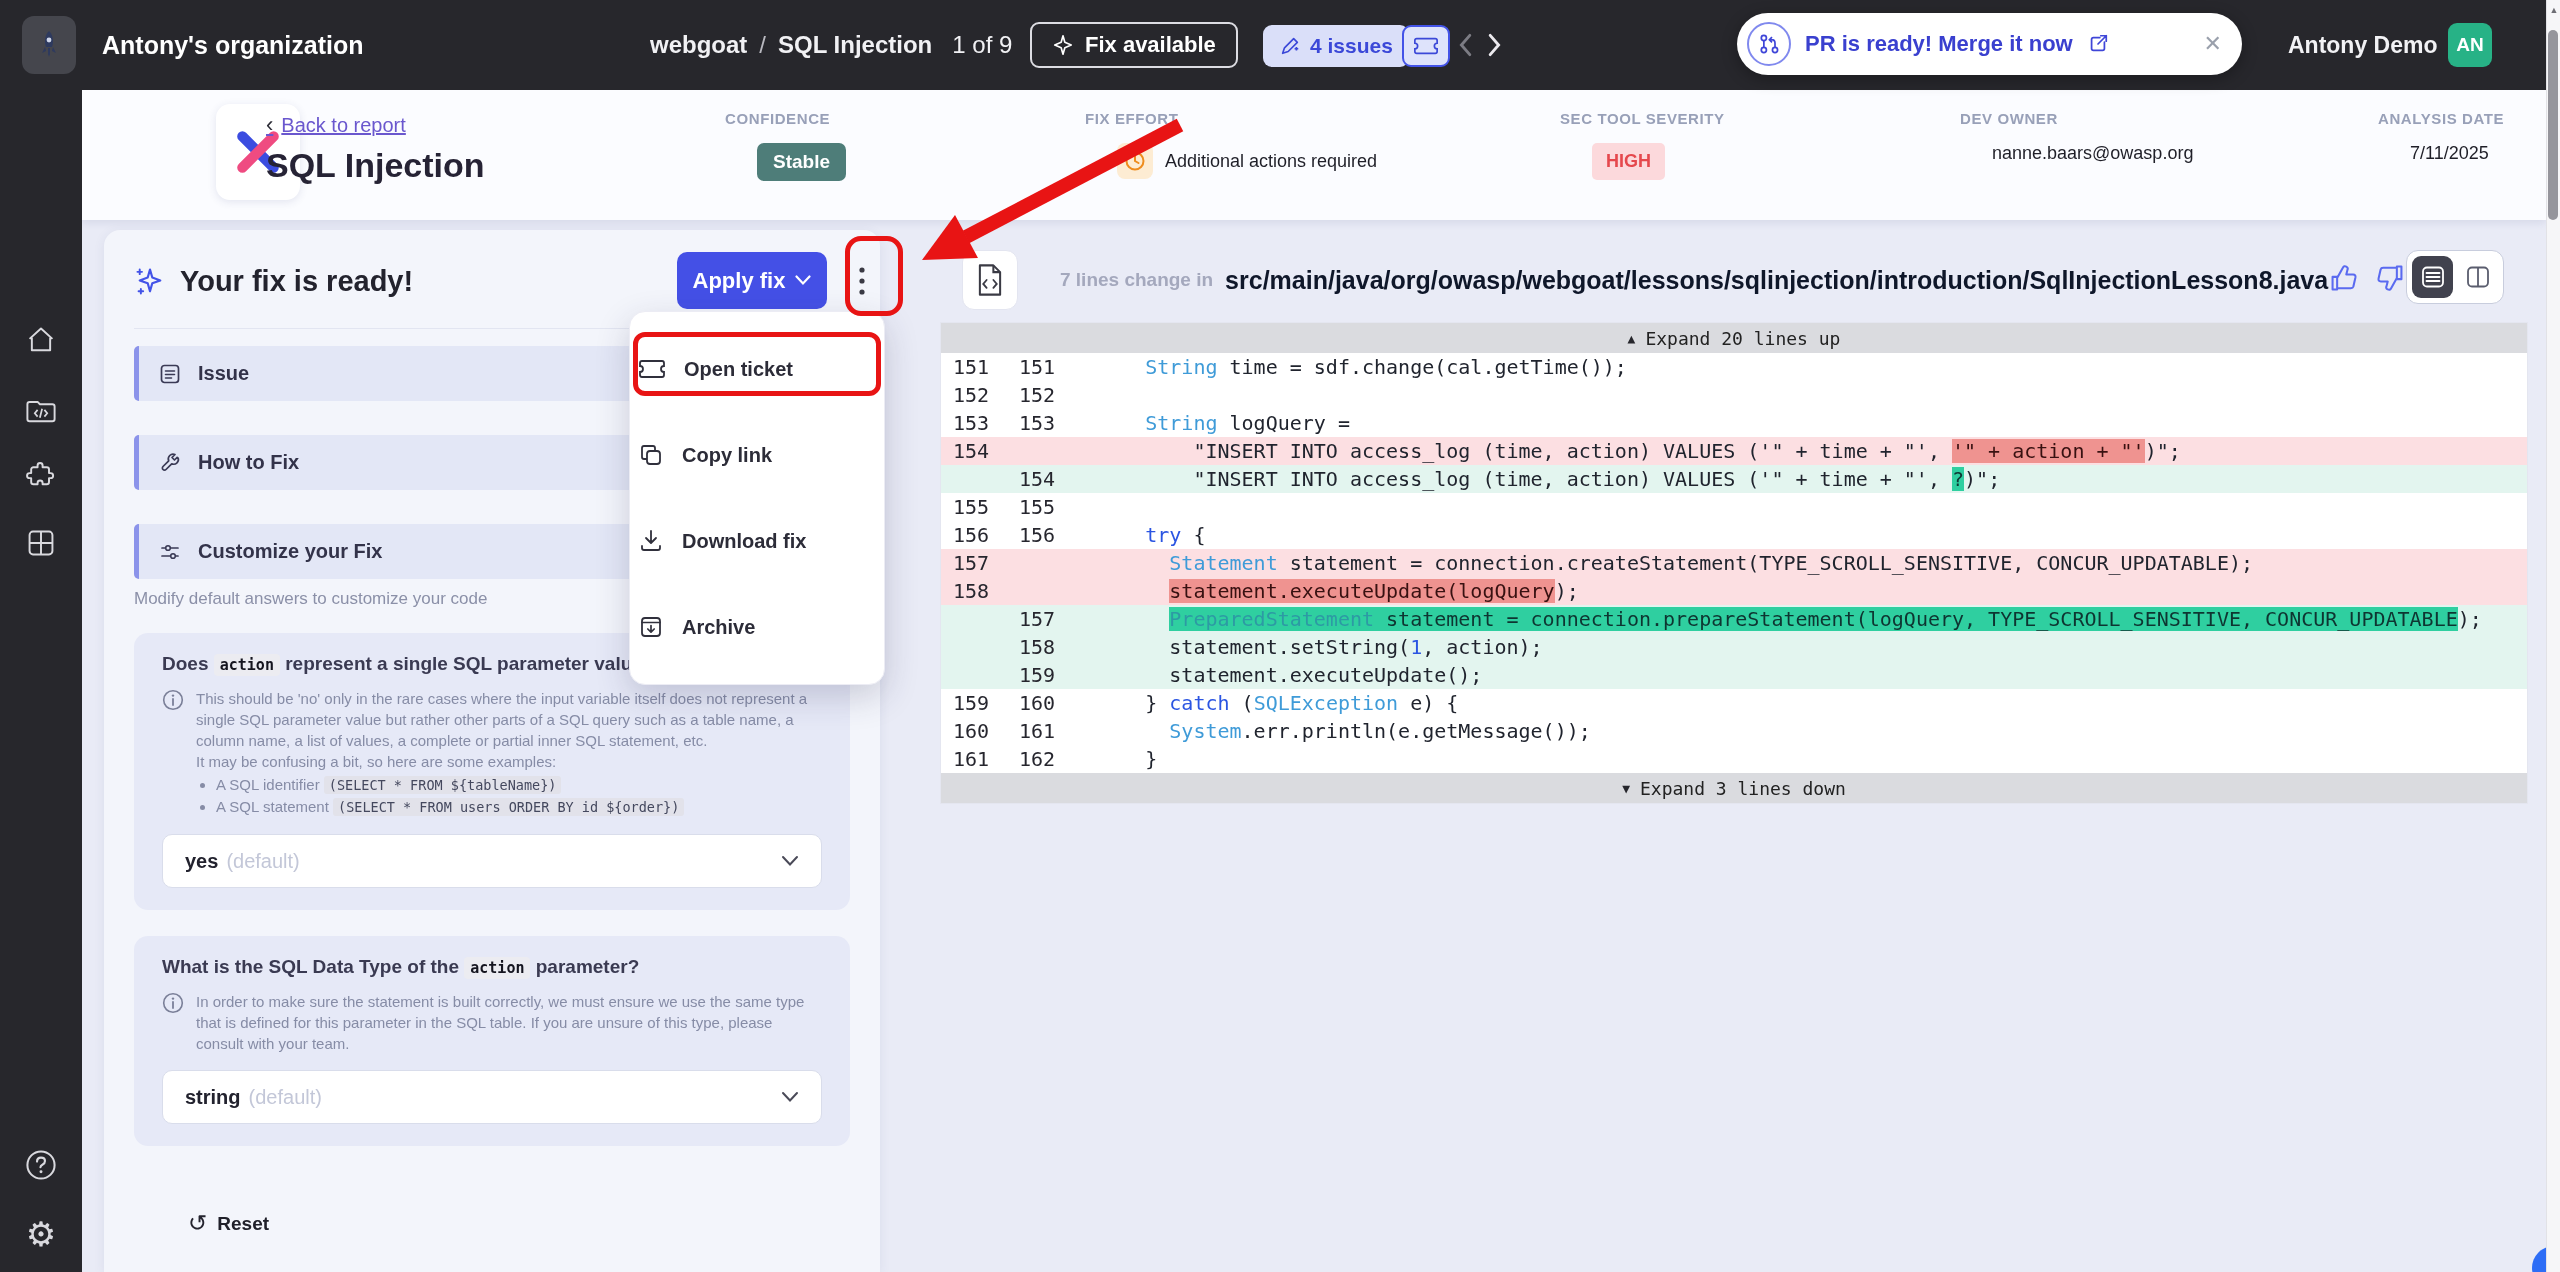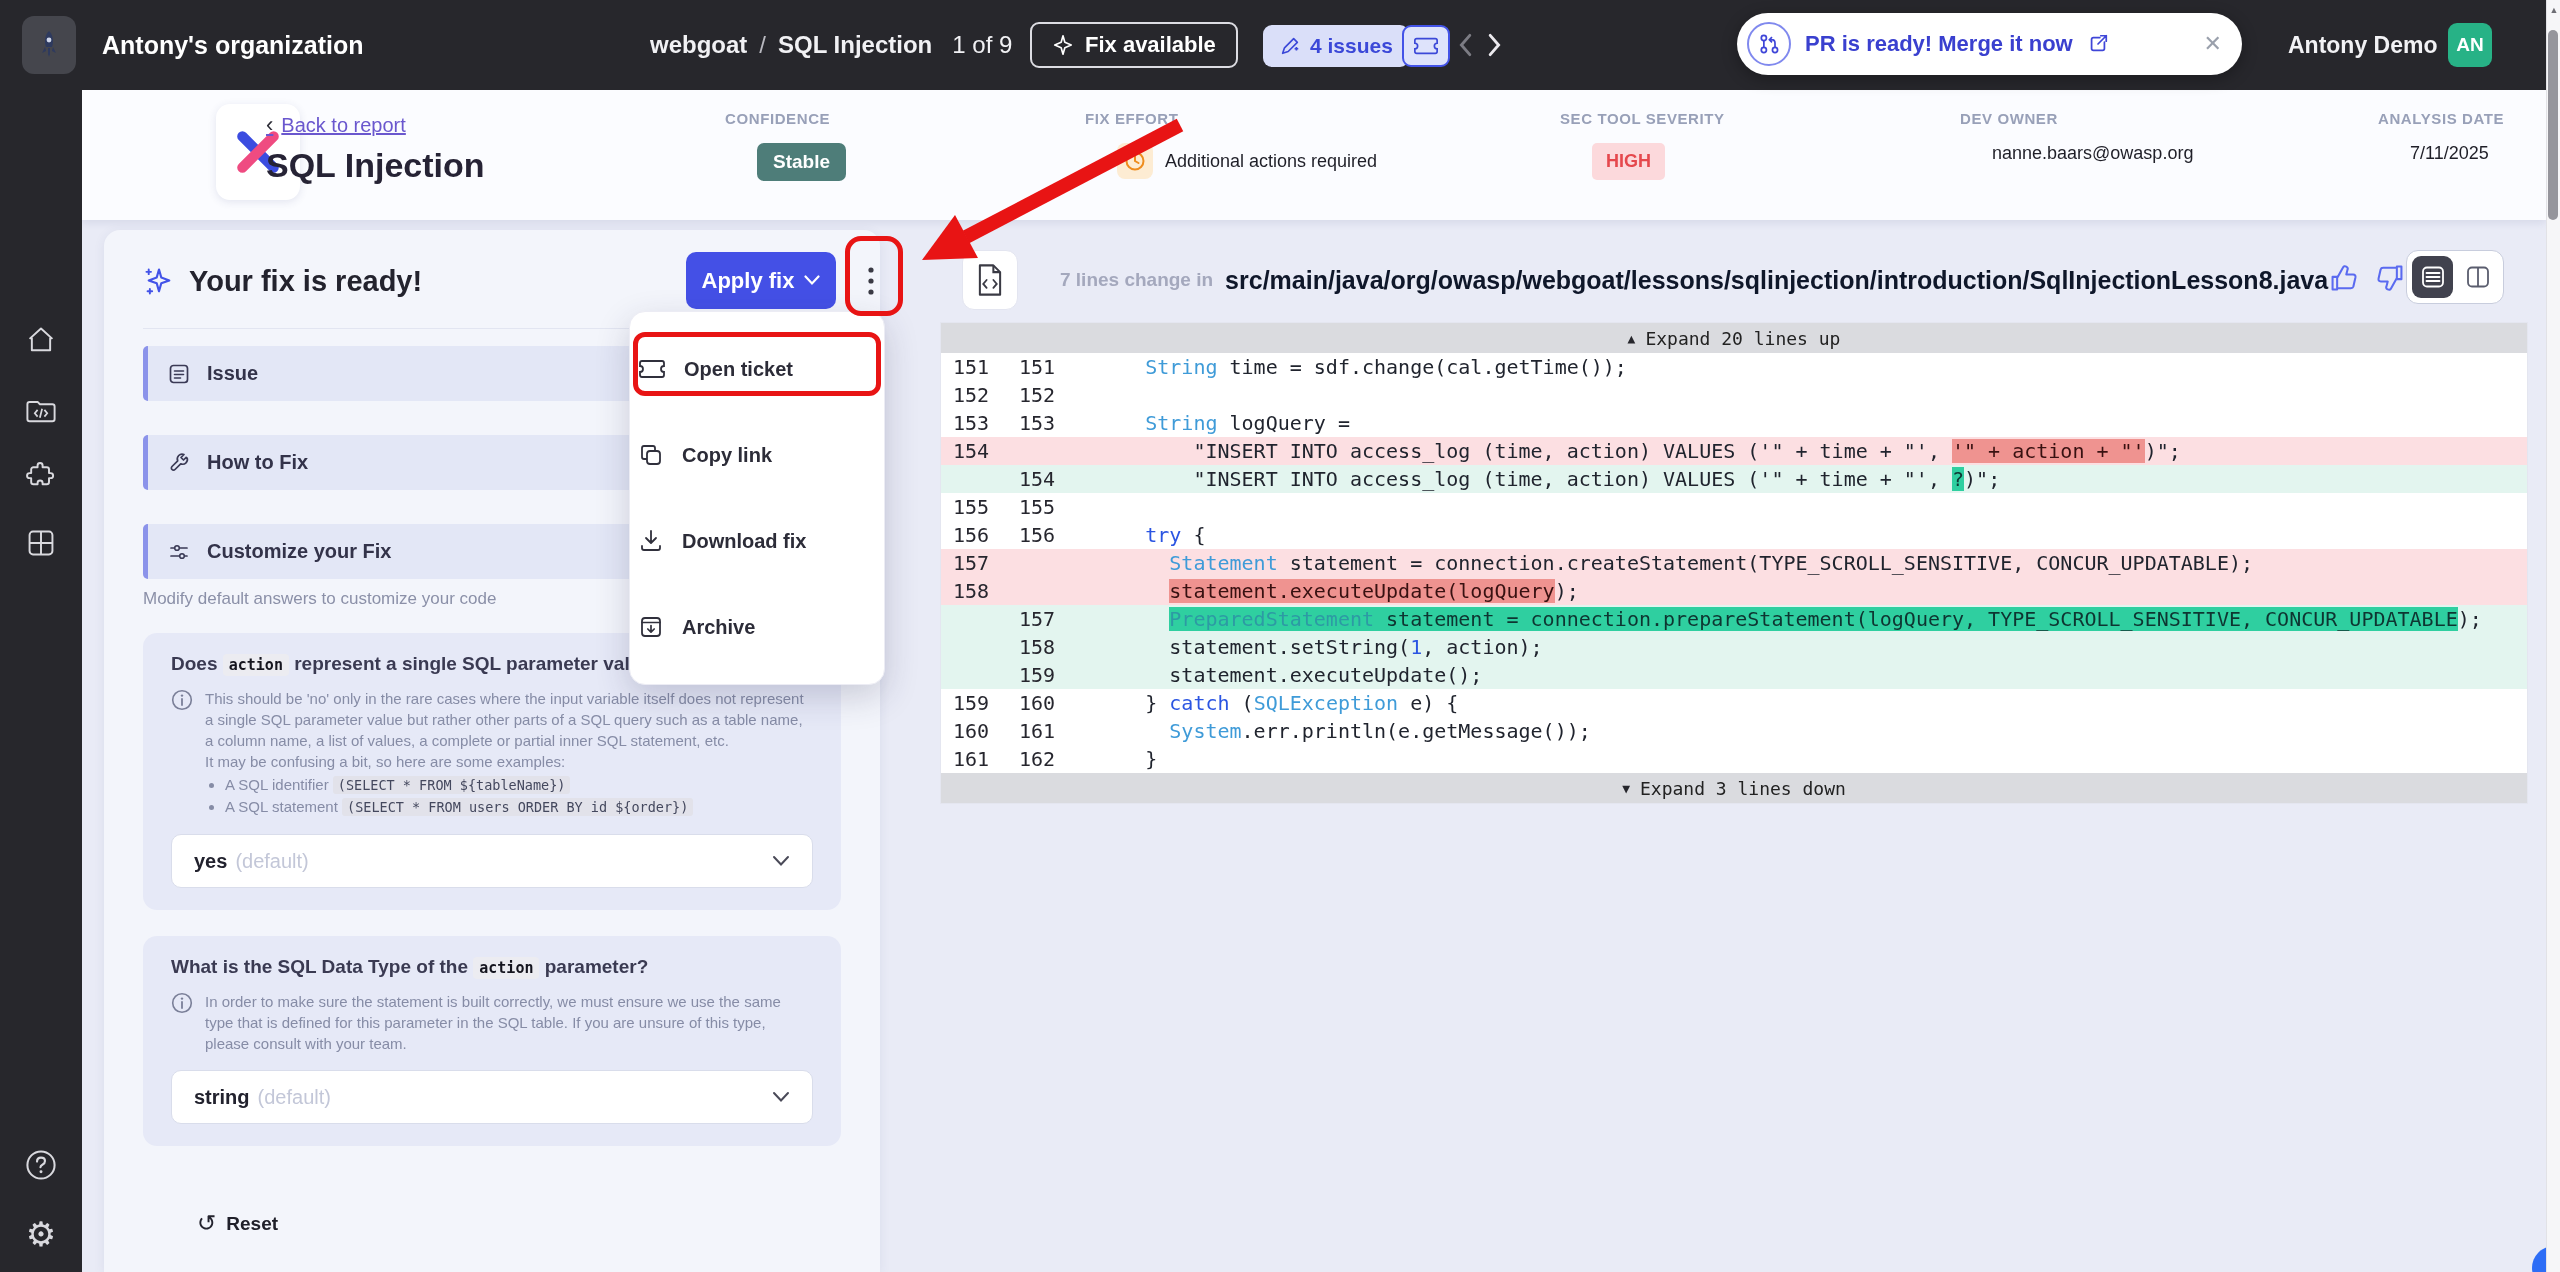--- a/index.html
+++ b/index.html
@@ -38,21 +38,21 @@
   .meta-label { color:#98a0b8; font-size:15px; font-weight:700; letter-spacing:.6px; }
   .meta-val { margin-top:16px; display:flex; align-items:center; gap:12px; color:#1f1f28; font-size:18px;padding-left:32px; }
   .badge-stable { background:#4e7d79; color:#fff; font-size:19px; font-weight:600; padding:8px 16px; border-radius:7px; display:inline-block; }
   .badge-high { background:#fcd9dc; color:#e5484d; font-size:18px; font-weight:700; padding:8px 14px; border-radius:5px; display:inline-block; }
   .effort-ico { width:36px; height:36px; background:#fdecd3; border-radius:8px; display:flex; align-items:center; justify-content:center; }
 
   
   .main-bg { position:absolute; left:82px; top:220px; right:14px; bottom:0; background:#e9ebf6; }
 
   .panel { position:absolute; left:104px; top:230px; width:776px; bottom:0; background:#f3f5fb; border-radius:16px 16px 0 0; box-shadow:0 2px 12px rgba(50,60,120,.08); }
-  .panel-pad { padding:22px 39px 0; }
+  .panel-pad { padding:22px 30px 0; }
   .fix-row { position:relative; height:60px; }
   .fix-title { display:flex; align-items:center; gap:14px; height:58px; color:#23232e; font-size:29px; font-weight:700; }
   .btn-apply { position:absolute; left:543px; top:0; width:150px; height:57px; background:#4450e6; border-radius:10px; color:#fff; font-size:22px; font-weight:600; display:flex; align-items:center; justify-content:center; gap:10px; cursor:pointer; }
   .btn-dots { position:absolute; left:714px; top:0; width:28px; height:58px; display:flex; align-items:center; justify-content:center; cursor:pointer; }
   .divider { border-top:1px solid #e2e5f1; margin-top:16px; }
   .sect { position:relative; height:55px; background:#e3e7f6; border-radius:5px; display:flex; align-items:center; gap:16px; padding-left:24px; color:#33334a; font-size:20px; font-weight:700; cursor:pointer; overflow:hidden; }
   .sect::before { content:""; position:absolute; left:0; top:0; bottom:0; width:5px; background:#8b93ea; }
   .sect.mt1 { margin-top:17px; } .sect.mt2 { margin-top:34px; }
   .cust-sub { margin-top:10px; color:#8b90a8; font-size:17px; }
   .qcard { margin-top:24px; background:#e6e9f7; border-radius:14px; padding:20px 28px 22px; }

